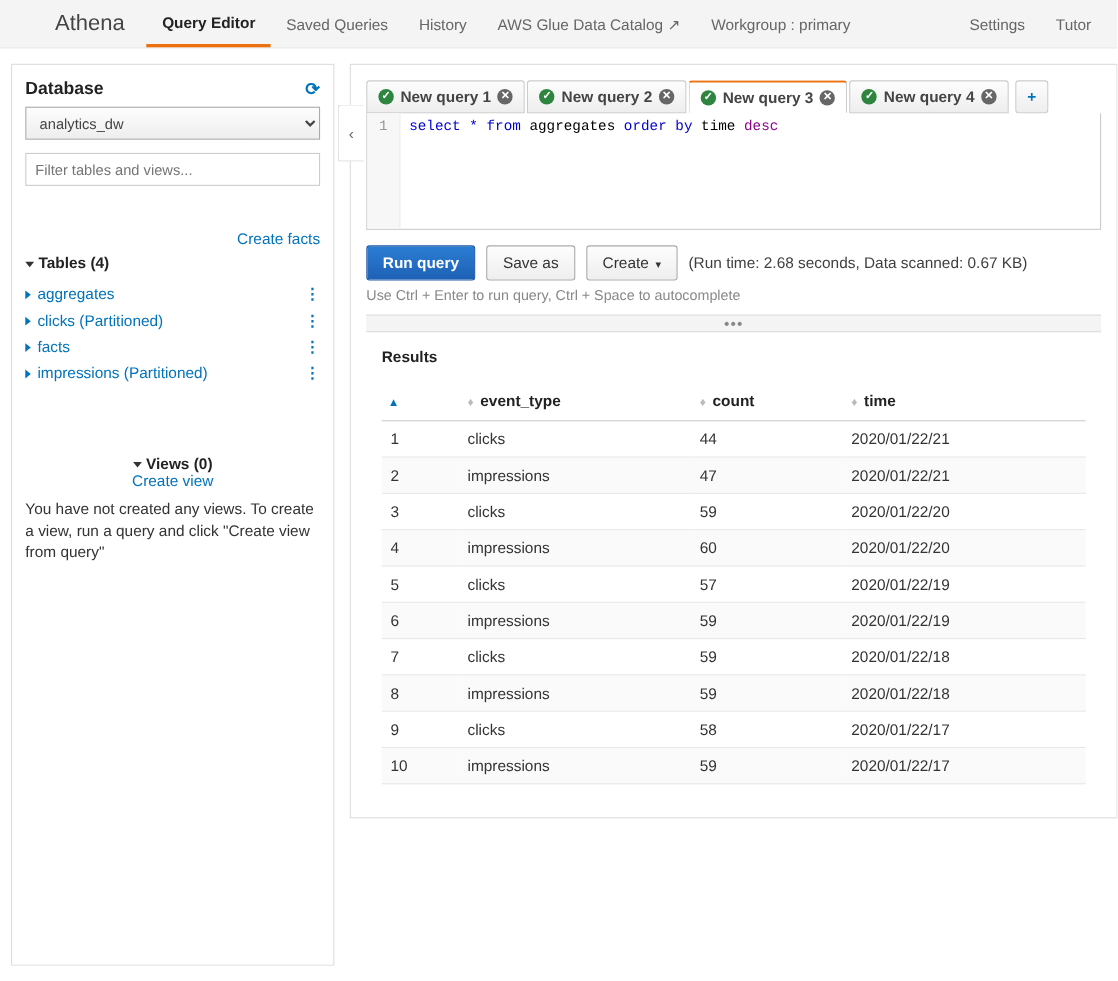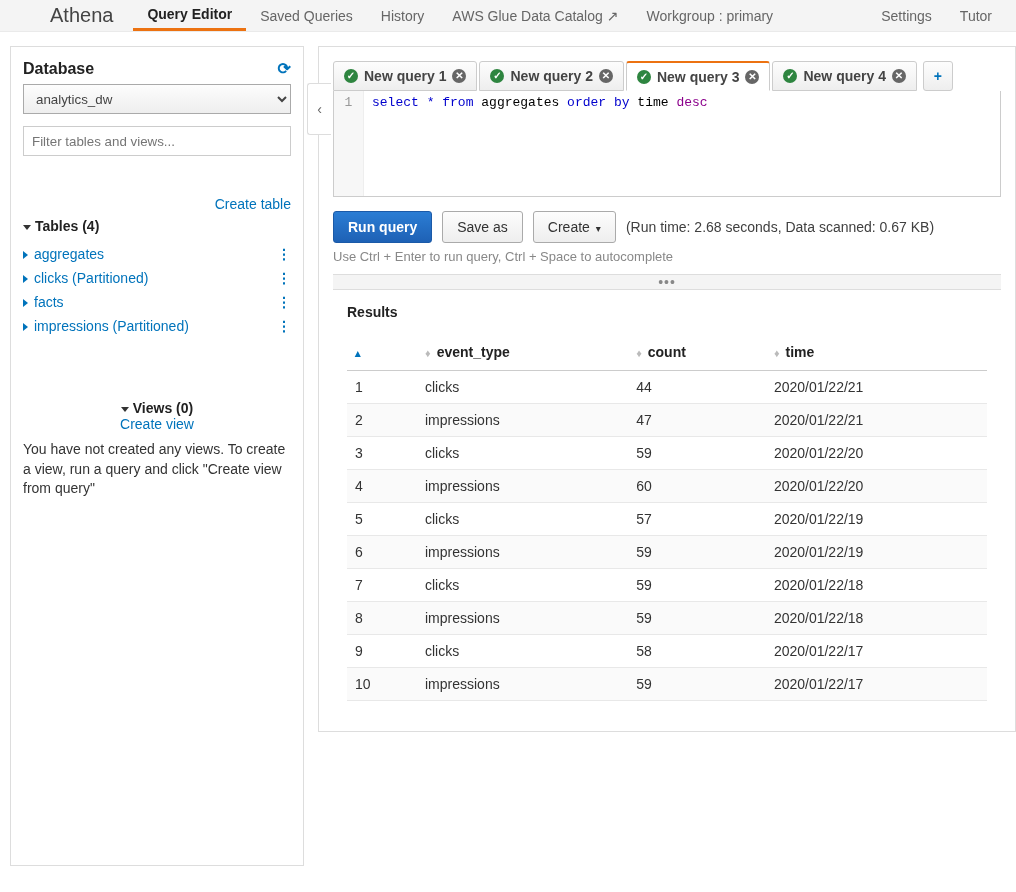--- a/index.html
+++ b/index.html
@@ -1,17 +1,17 @@
 <!DOCTYPE html>
 <html><head>
 <meta charset="utf-8">
 <style>
   * { box-sizing: border-box; margin: 0; padding: 0; }
   body { font-family: "Helvetica Neue", Helvetica, Arial, sans-serif; font-size: 14px; color: #333; background: #fff; }
-  .topnav { display:flex; align-items:center; height:32px; border-bottom:1px solid #eaeaea; background:#f4f4f4; padding:0 10px 0 20px; }
+  .topnav { display:flex; align-items:center; height:44px; border-bottom:1px solid #eaeaea; background:#f4f4f4; padding:0 10px 0 20px; }
   .brand { font-size:20px; font-weight:400; color:#444; margin:0 20px 0 30px; }
   .navtabs { display:flex; height:100%; }
   .navtab { display:flex; align-items:center; padding:0 14px; color:#666; cursor:pointer; height:100%; }
   .navtab.active { color:#222; font-weight:700; border-bottom:3px solid #ec7211; }
   .navtab .ext { margin-left:4px; }
   .nav-spacer { flex:1; }
   .main { display:flex; }
   .sidebar { width:294px; margin:14px 0 0 10px; border:1px solid #ddd; padding:12px; height:820px; }
   .side-hdr { display:flex; align-items:center; justify-content:space-between; font-size:16px; font-weight:700; color:#222; margin-bottom:6px; }
   .refresh { color:#0073bb; cursor:pointer; }
@@ -107,21 +107,21 @@
     </div>
     <div class="db-wrap">
       <select class="db-select">
         <option>analytics_dw</option>
       </select>
     </div>
     <input class="filter" placeholder="Filter tables and views..." style="">
 
     <div class="sec-hdr">
       <span class="lbl"><span class="caret"></span><span>Tables (4)</span></span>
-      <span class="link">Create table</span>
+      <span class="link">Create facts</span>
     </div>
     <ul class="table-list" id="table-list">
         <li class="table-item">
           <span class="name"><span class="tri"></span>aggregates</span>
           <span class="vdots">⋮</span>
         </li>
         <li class="table-item">
           <span class="name"><span class="tri"></span>clicks (Partitioned)</span>
           <span class="vdots">⋮</span>
         </li>

